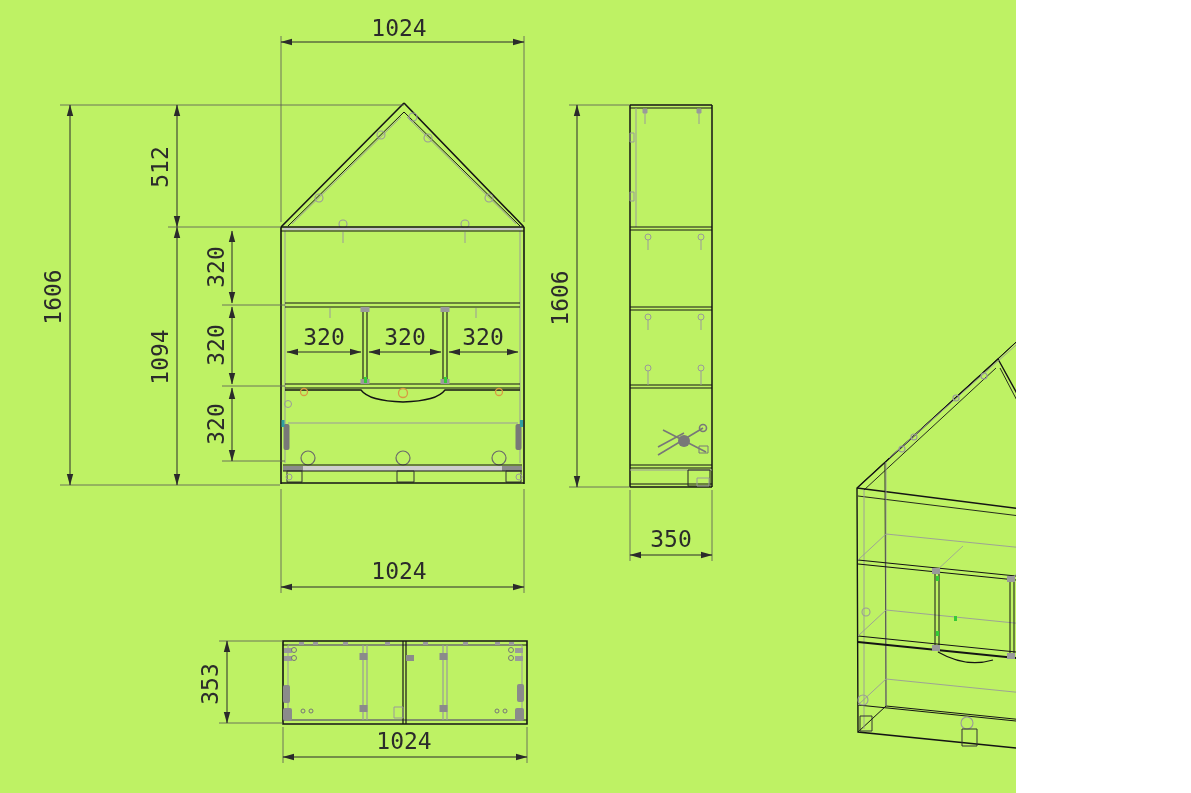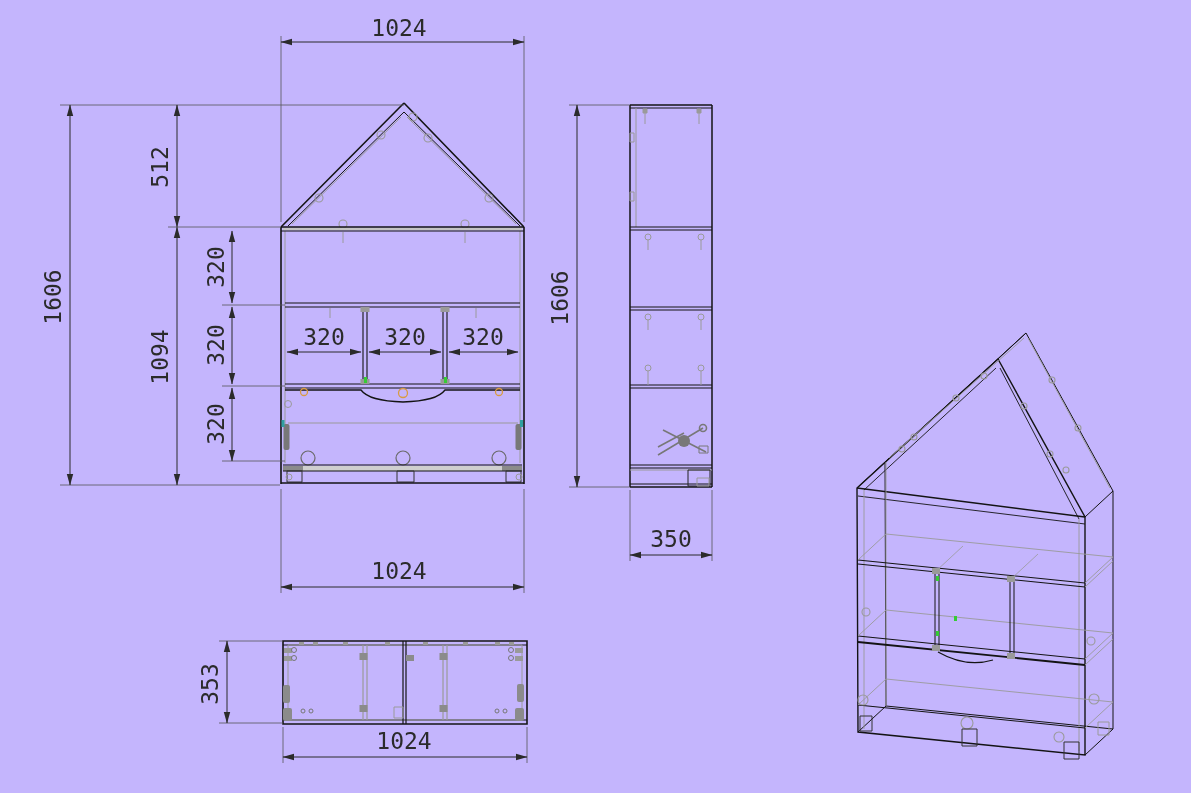--- a/index.html
+++ b/index.html
@@ -1,16 +1,16 @@
 <!DOCTYPE html>
 <html><head>
 <meta charset="utf-8">
 <style>
   html,body{margin:0;padding:0;background:#ffffff;}
-  .stage{position:relative;width:1191px;height:793px;background:#c4b5fd;overflow:hidden;}
+  .stage{position:relative;width:1016px;height:793px;background:#bef264;overflow:hidden;}
   .dim{font-family:"DejaVu Sans Mono","Liberation Mono",monospace;font-size:23px;fill:#2b2b2b;letter-spacing:0px;}
   svg line, svg path, svg rect, svg circle{vector-effect:non-scaling-stroke;}
 </style>
 </head>
 <body>
 
 <div class="stage">
 <svg width="1191" height="793" viewBox="0 0 1191 793">
   <defs>
     <marker id="arr" markerWidth="13" markerHeight="8" refX="11.5" refY="4" orient="auto-start-reverse" markerUnits="userSpaceOnUse">

